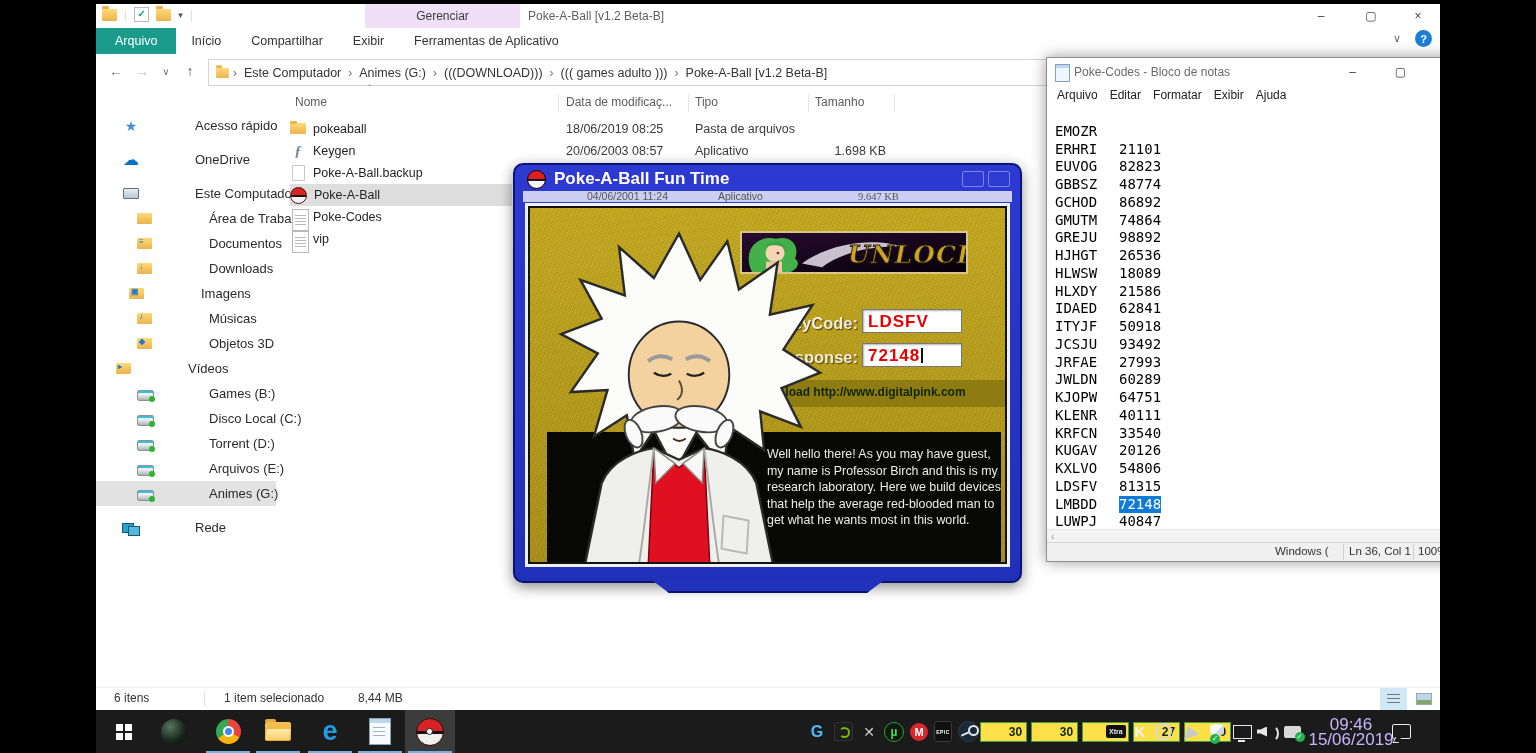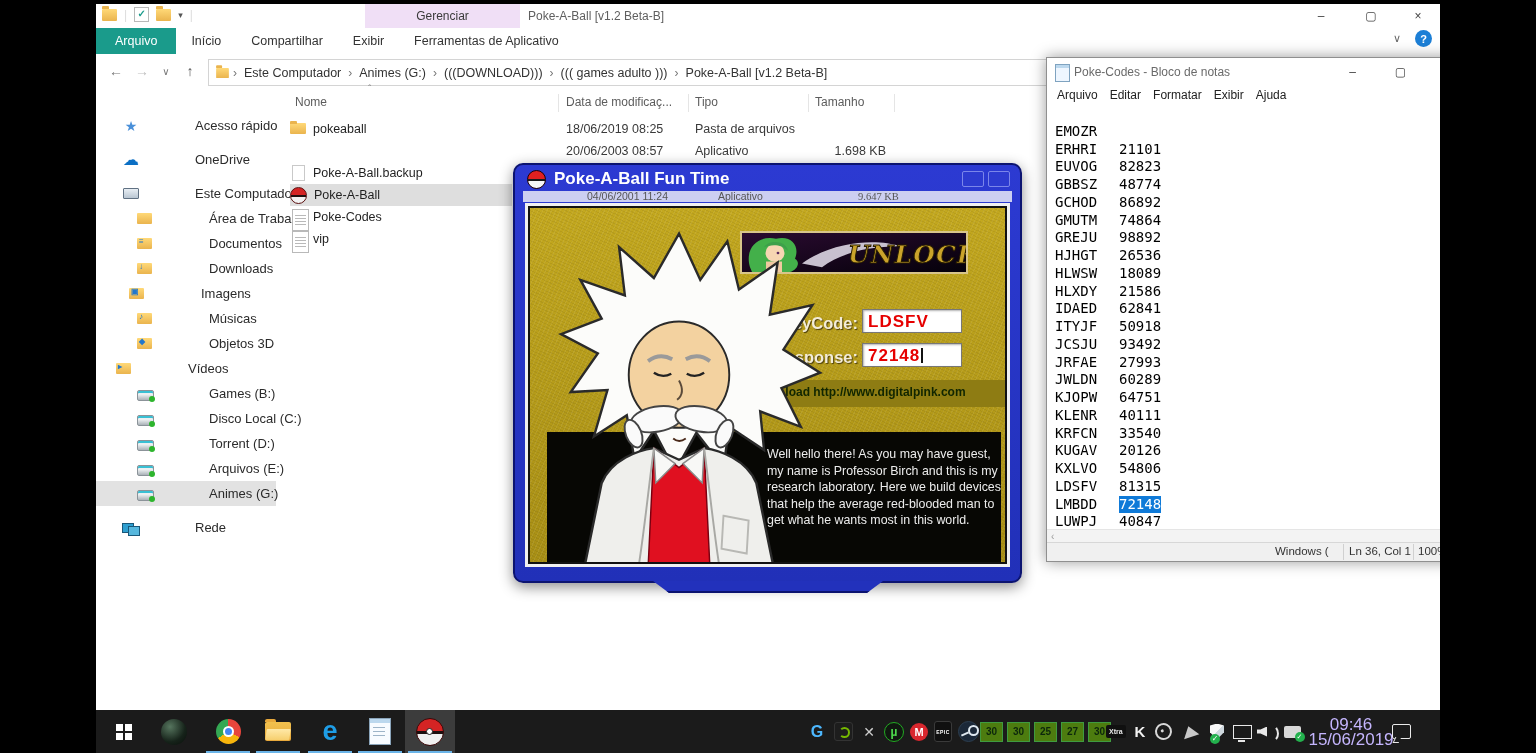--- a/index.html
+++ b/index.html
@@ -133,21 +133,21 @@
   .g-label{color:#4db8ff;font-weight:bold;font-size:16px;}
   .nv{width:17px;height:17px;border-radius:3px;background:#1d1d1d;border:1px solid #333;position:relative;}
   .nv::after{content:"";position:absolute;left:4px;top:4px;width:7px;height:7px;border:2px solid #76b900;border-left-color:transparent;border-radius:50%;}
   .xg{color:#cfcfcf;font-size:14px;}
   .ut{width:18px;height:18px;border-radius:50%;background:#101810;border:1px solid #2a2;color:#4cd94c;font-weight:bold;font-size:12px;display:flex;align-items:center;justify-content:center;}
   .mega{width:18px;height:18px;border-radius:50%;background:#d9272e;color:#fff;font-weight:bold;font-size:11px;display:flex;align-items:center;justify-content:center;}
   .epic{width:16px;height:19px;background:#101010;border:1px solid #3a3a3a;border-radius:3px;color:#fff;font-size:5px;font-weight:bold;display:flex;align-items:center;justify-content:center;letter-spacing:.5px;}
   .steam{width:19px;height:19px;border-radius:50%;background:#1b2838;border:1px solid #2c3e50;position:relative;}
   .steam::after{content:"";position:absolute;left:9px;top:3px;width:7px;height:7px;border:2px solid #dfe8ef;border-radius:50%;}
   .steam::before{content:"";position:absolute;left:2px;top:11px;width:8px;height:2px;background:#dfe8ef;transform:rotate(-25deg);}
-  .badge{width:21px;height:18px;background:#4d7c0f;border:1px solid #3f9b3f;color:#0c270c;font-weight:bold;font-size:10px;display:flex;align-items:center;justify-content:center;}
+  .badge{width:21px;height:18px;background:#fde047;border:1px solid #3f9b3f;color:#0c270c;font-weight:bold;font-size:12px;display:flex;align-items:center;justify-content:center;padding-left:24px;}
   .xtra{height:13px;background:#101010;border-radius:2px;color:#e8e8e8;font-size:7px;font-weight:bold;display:flex;align-items:center;padding:0 3px;}
   .k-label{color:#f2f2f2;font-weight:bold;font-size:15px;}
   .dish{width:13px;height:13px;border:2px solid #d8d8d8;border-radius:50%;position:relative;transform:rotate(-18deg);}
   .dish::after{content:"";position:absolute;left:4px;top:4px;width:3px;height:3px;border-radius:50%;background:#d8d8d8;}
   .hidden-tri{width:0;height:0;border-left:8px solid transparent;border-right:8px solid transparent;border-bottom:11px solid #c9c9c9;transform:rotate(-18deg);}
   .shield{width:14px;height:16px;background:linear-gradient(135deg,#f8f8f8 50%,#cfd8df 50%);clip-path:polygon(0 12%,50% 0,100% 12%,100% 55%,50% 100%,0 55%);position:relative;}
   .shield-dot{position:absolute;right:8px;bottom:9px;width:10px;height:10px;border-radius:50%;background:#23b14d;color:#fff;font-size:8px;line-height:10px;text-align:center;}
   .netmon{width:17px;height:12px;border:1.5px solid #e8e8e8;position:relative;}
   .netmon::after{content:"";position:absolute;left:4px;bottom:-4px;width:7px;height:2px;background:#e8e8e8;}
   .vol{position:relative;width:20px;height:16px;}
@@ -337,20 +337,24 @@
           <span class="fc-hit">
             <span class="fi fi-folder"></span>
             <span class="fc-name">pokeaball</span>
           </span>
           <span class="fc-date">18/06/2019 08:25</span>
           <span class="fc-type">Pasta de arquivos</span>
           <span class="fc-size"></span>
         </div>
 
         <div class="frow">
+          <span class="fc-hit">
+            <span class="fi fi-app"></span>
+            <span class="fc-name">Keygen</span>
+          </span>
           <span class="fc-date">20/06/2003 08:57</span>
           <span class="fc-type">Aplicativo</span>
           <span class="fc-size">1.698 KB</span>
         </div>
 
         <div class="frow">
           <span class="fc-hit">
             <span class="fi fi-page"></span>
             <span class="fc-name">Poke-A-Ball.backup</span>
           </span>
@@ -383,20 +387,32 @@
           <span class="fc-hit">
             <span class="fi fi-doc"></span>
             <span class="fc-name">vip</span>
           </span>
           <span class="fc-date"></span>
           <span class="fc-type"></span>
           <span class="fc-size"></span>
         </div>
       </div>
 
+    <div class="ex-status">
+      <span class="txt" style="left:18px;">6 itens</span>
+      <span class="vdiv" style="left:108px;"></span>
+      <span class="txt" style="left:128px;">1 item selecionado</span>
+      <span class="txt" style="left:262px;">8,44 MB</span>
+      <div class="viewbtn sel" style="left:1284px;">
+          <span class="vb-list"></span>
+        </div>
+      <div class="viewbtn" style="left:1314px;">
+          <span class="vb-thumb"></span>
+        </div>
+    </div>
   </div>
 
   <div class="keygen">
     <div class="kg-title">
       <span class="kg-ball"></span>
       <span>Poke-A-Ball Fun Time</span>
     </div>
     <div class="kg-btn" style="right:36px;"></div>
     <div class="kg-btn" style="right:10px;"></div>
 

